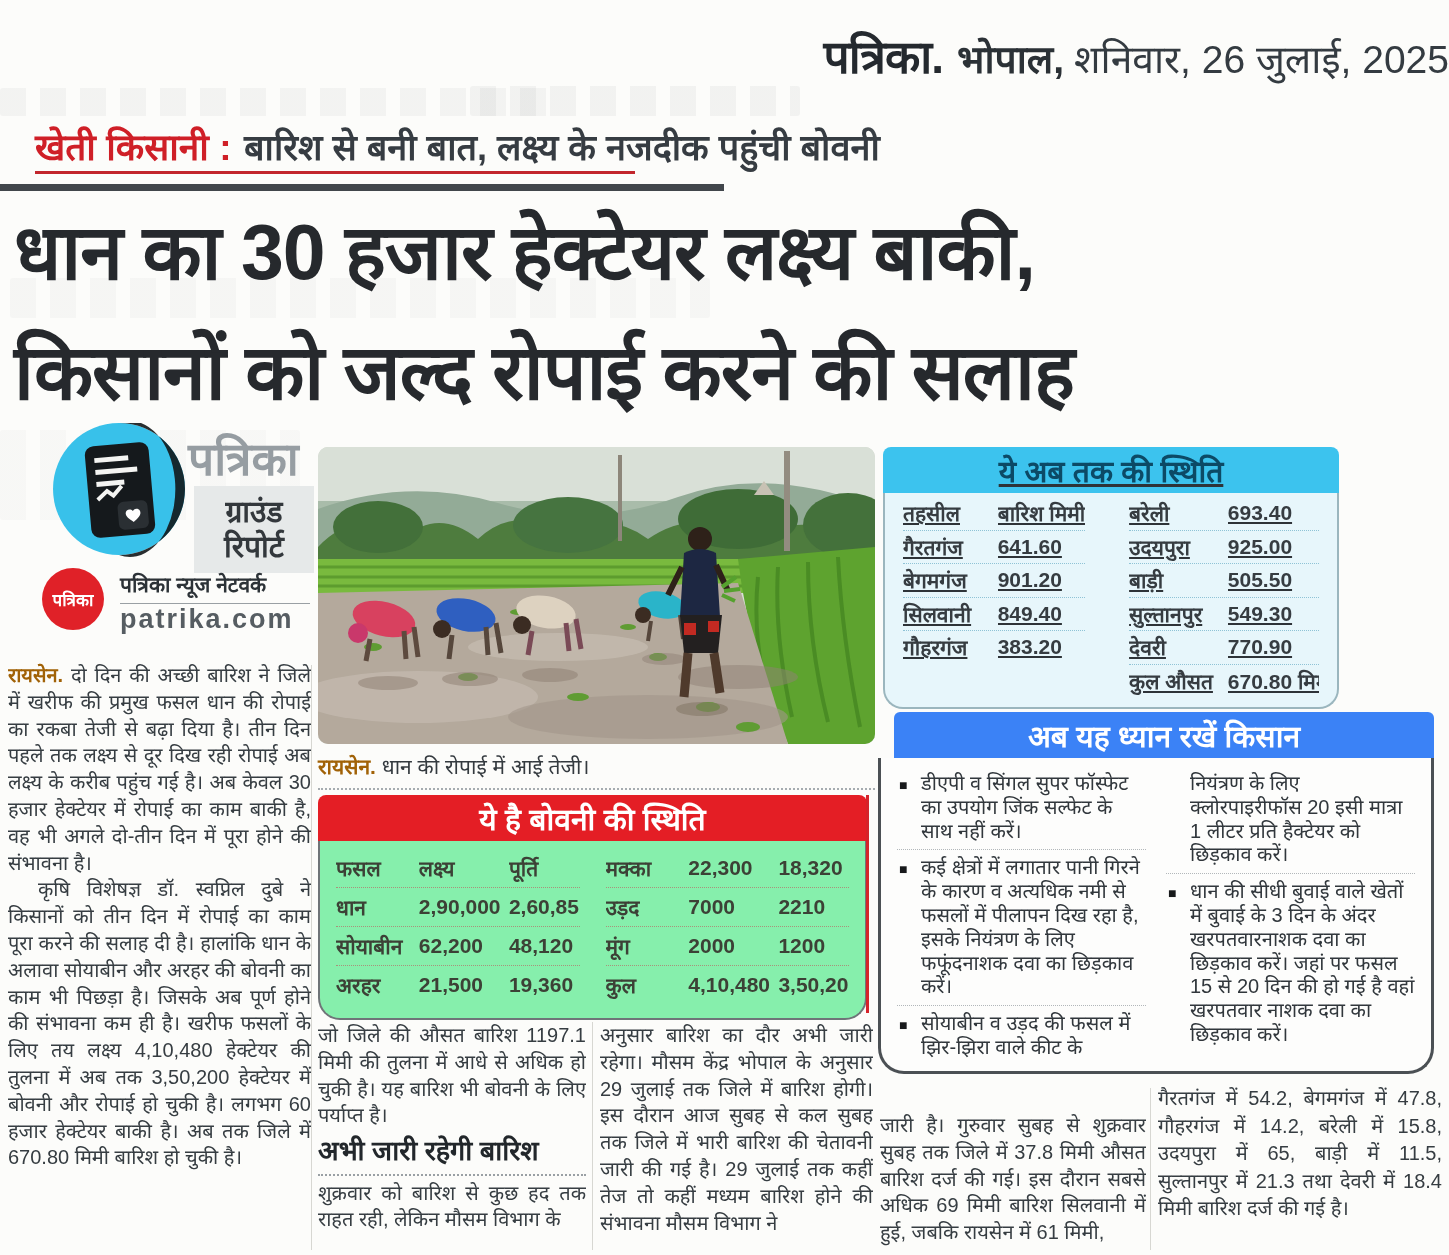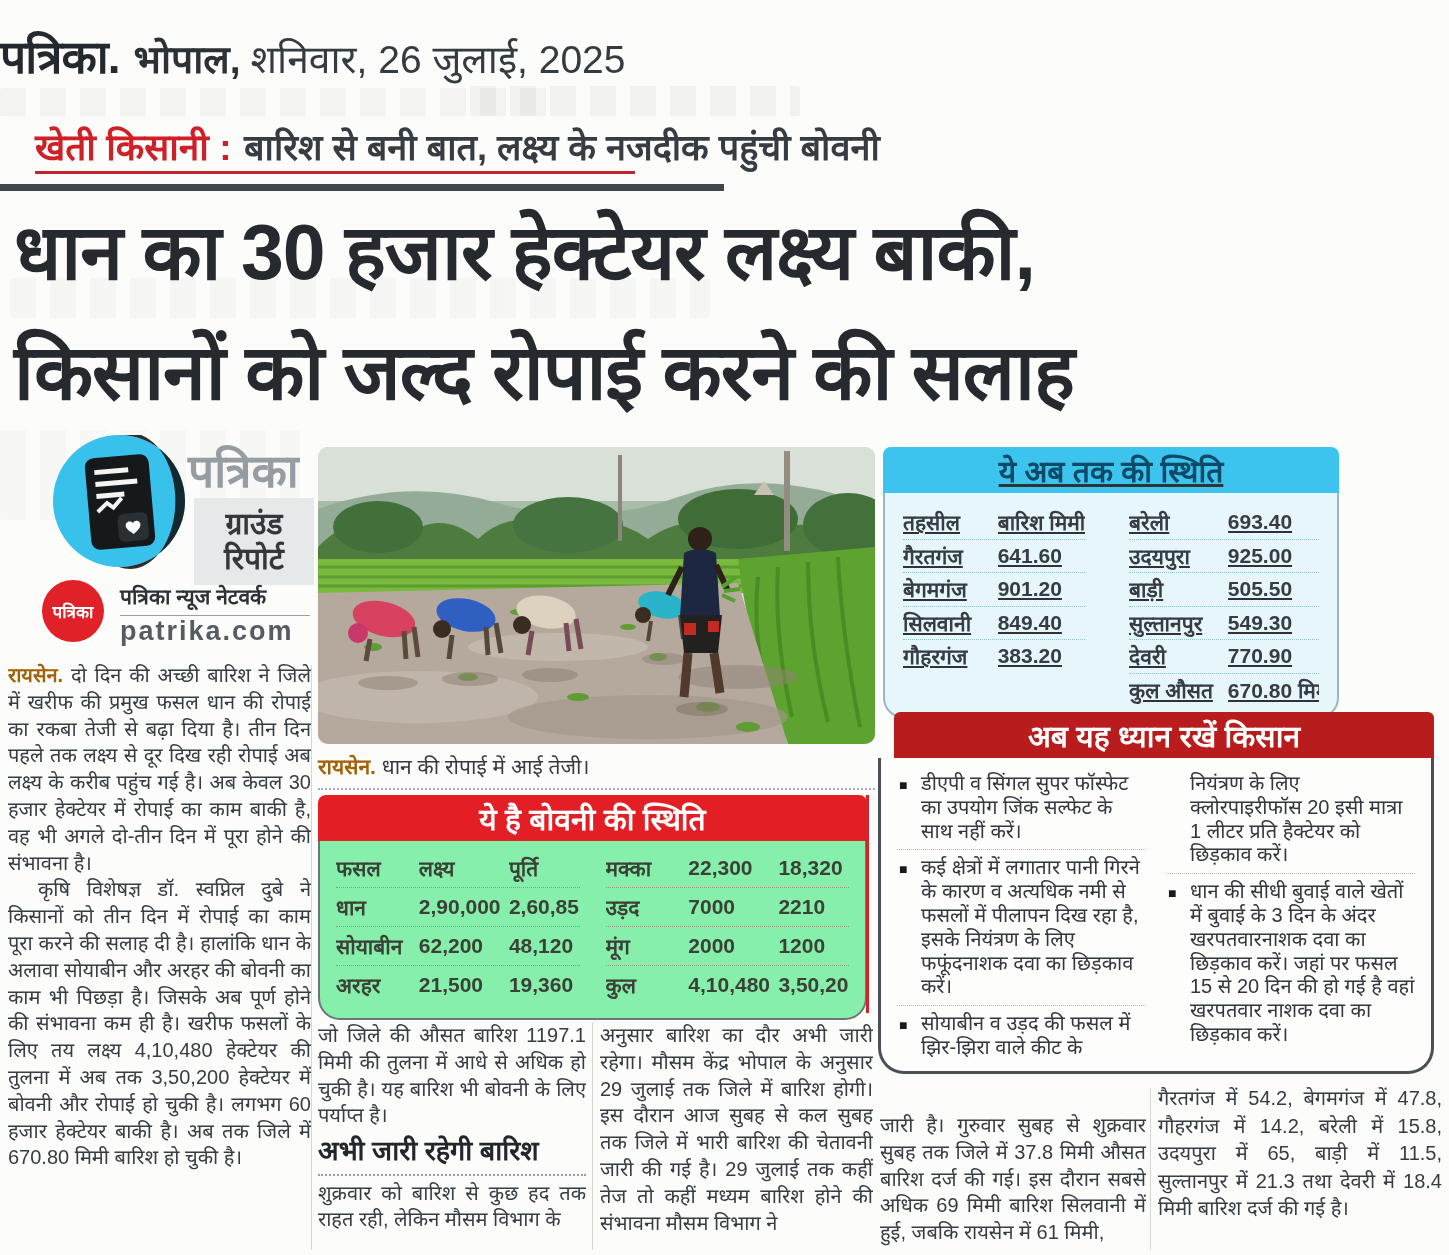--- a/index.html
+++ b/index.html
@@ -5,39 +5,39 @@
   html,body{margin:0;padding:0;}
   body{
     width:1449px;height:1255px;overflow:hidden;
     background:#f6f6f3;
     font-family:"Liberation Sans","DejaVu Sans",sans-serif;
     color:#2e3338;
   }
   .page{position:relative;width:1449px;height:1255px;background:#fcfcfa;overflow:hidden;}
 
   
-  .masthead{position:absolute;top:24px;left:0;width:100%;text-align:left;white-space:nowrap;}
+  .masthead{position:absolute;top:24px;left:0;width:100%;text-align:right;white-space:nowrap;}
   .masthead .paper{font-size:46px;font-weight:900;color:#24292e;letter-spacing:-1px;}
   .masthead .city{font-size:39px;font-weight:800;color:#2b3136;margin-left:14px;}
   .masthead .date{font-size:39px;font-weight:500;color:#343b41;margin-left:10px;}
   .ghost{position:absolute;background:repeating-linear-gradient(90deg,rgba(120,125,128,.14) 0 26px,rgba(120,125,128,0) 26px 40px);border-radius:3px;}
 
   
   .kicker{position:absolute;top:120px;left:35px;white-space:nowrap;}
   .kicker .k-label{font-size:37px;font-weight:900;color:#cf1f27;}
   .kicker .k-text{font-size:36px;font-weight:700;color:#363c42;margin-left:8px;}
   .kicker-rule{position:absolute;top:171px;left:35px;width:600px;height:3px;background:#c2262c;}
   .top-rule{position:absolute;top:184px;left:0;width:724px;height:7px;background:#41464b;}
 
   
   .headline{position:absolute;left:14px;top:192px;width:1432px;color:#26292d;font-weight:900;letter-spacing:-1px;}
   .headline .hl{font-size:77px;line-height:120px;white-space:nowrap;}
 
   
-  .brandbox{position:absolute;left:8px;top:432px;width:302px;height:214px;}
+  .brandbox{position:absolute;left:8px;top:420px;width:302px;height:214px;}
   .logo-circle{position:absolute;left:42px;top:0px;width:138px;height:138px;}
   .watermark{position:absolute;left:180px;top:6px;font-size:46px;font-weight:800;color:#969da2;}
   .badge{position:absolute;left:186px;top:66px;width:116px;background:#e6e9e9;text-align:center;
          font-size:30px;font-weight:800;color:#33383c;line-height:1.18;padding:8px 2px;}
   .mini-circle{position:absolute;left:34px;top:148px;width:62px;height:62px;border-radius:50%;
          background:#e02128;color:#fff;display:flex;align-items:center;justify-content:center;
          font-size:17px;font-weight:800;}
   .network{position:absolute;left:112px;top:150px;width:190px;font-size:21px;font-weight:800;color:#2c3237;
          padding-bottom:5px;border-bottom:1px solid #9aa0a4;}
   .site{position:absolute;left:112px;top:184px;font-size:27px;font-weight:700;color:#565d62;letter-spacing:2px;}
@@ -73,29 +73,29 @@
           padding:8px 16px 14px;display:flex;gap:26px;}
   .s-tbl{flex:1;}
   .s-tbl .trow{height:38px;border-bottom:1px dotted #a8927b;font-size:21px;font-weight:600;color:#3c4136;}
   .s-tbl .trow:last-child{border-bottom:none;}
   .s-c1{width:34%;} .s-c2{width:37%;} .s-c3{width:29%;}
 
   
   .rain{position:absolute;left:883px;top:447px;width:456px;text-decoration:underline;}
   .rain .boxtitle{background:#3cc3ee;color:#0c4a66;}
   .r-body{background:#e7f6fb;border:2px solid #9bb6be;border-top:none;border-radius:0 0 20px 20px;
-          padding:13px 18px 10px;display:flex;gap:44px;}
+          padding:4px 18px 10px;display:flex;gap:44px;}
   .r-tbl{flex:1;}
   .r-tbl .trow{height:32.5px;border-bottom:1px dotted #8fc3d6;font-size:21px;font-weight:600;color:#363c41;}
   .r-tbl .trow:last-child{border-bottom:none;}
   .r-c1{width:52%;} .r-c2{width:48%;}
 
   
   .advisory{position:absolute;left:878px;top:712px;width:556px;}
-  .advisory .boxtitle{background:#b91c1c;color:#fff;border-radius:6px 6px 0 0;margin-left:16px;}
+  .advisory .boxtitle{background:#3b82f6;color:#fff;border-radius:6px 6px 0 0;margin-left:16px;}
   .a-body{background:#fdfdfc;border:3px solid #4b5054;border-top:none;border-radius:0 0 26px 26px;
           padding:14px 16px 16px;display:flex;gap:20px;height:283px;}
   .a-col{flex:1;}
   .a-item{position:relative;font-size:20px;line-height:23.8px;color:#31373c;padding-left:24px;margin-bottom:6px;
           padding-bottom:6px;border-bottom:1px dotted #b2b7ba;}
   .a-item:last-child{border-bottom:none;margin-bottom:0;}
   .a-item.nobullet{padding-left:24px;}
   .a-item .blt{position:absolute;left:2px;top:2px;font-size:14px;color:#17191b;}
 
   

